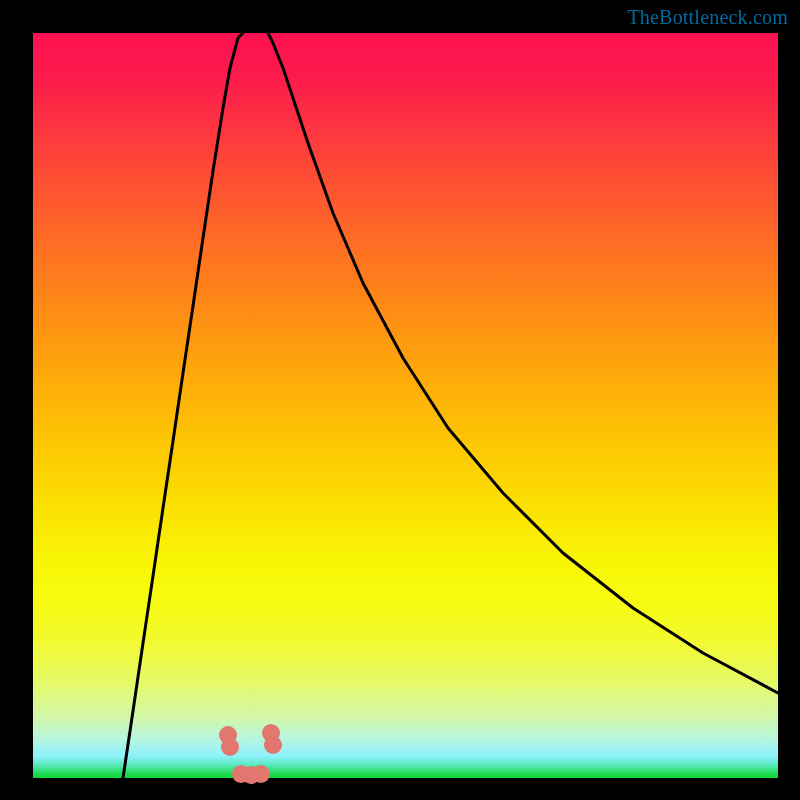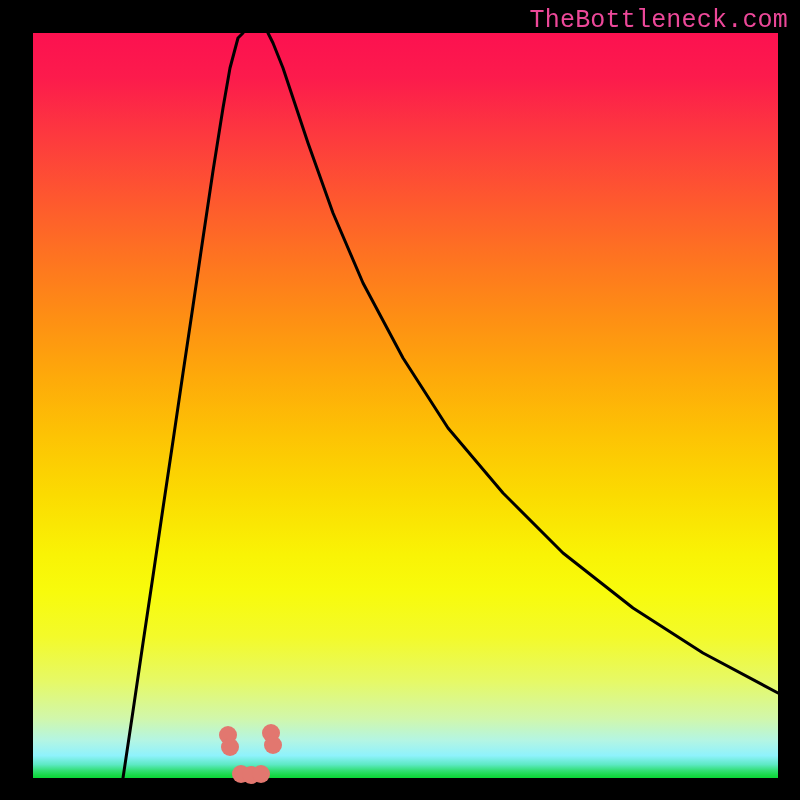--- a/index.html
+++ b/index.html
@@ -46,25 +46,25 @@
       #5de9c4 98.2%,
       #32df75 99%,
       #18d949 99.6%,
       #0bd537 100%
     );
   }
   .watermark {
     position: absolute;
     top: 6px;
     right: 12px;
-    color: #ec4899;
-    font-size: 25px;
+    color: #0369a1;
+    font-size: 20px;
     font-weight: 400;
     letter-spacing: 0.2px;
-    font-family: Liberation Mono, monospace;
+    font-family: Liberation Serif, serif;
   }
   svg.curves {
     position: absolute;
     top: 0;
     left: 0;
     width: 745px;
     height: 745px;
     overflow: visible;
   }
 </style>

